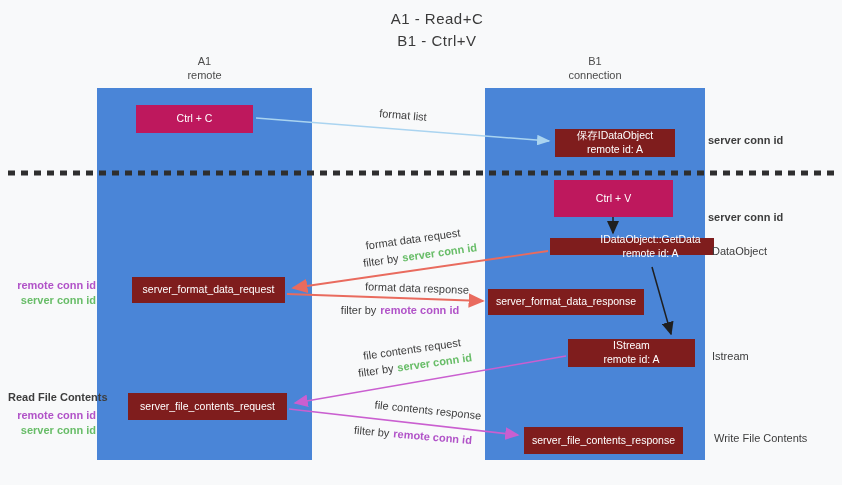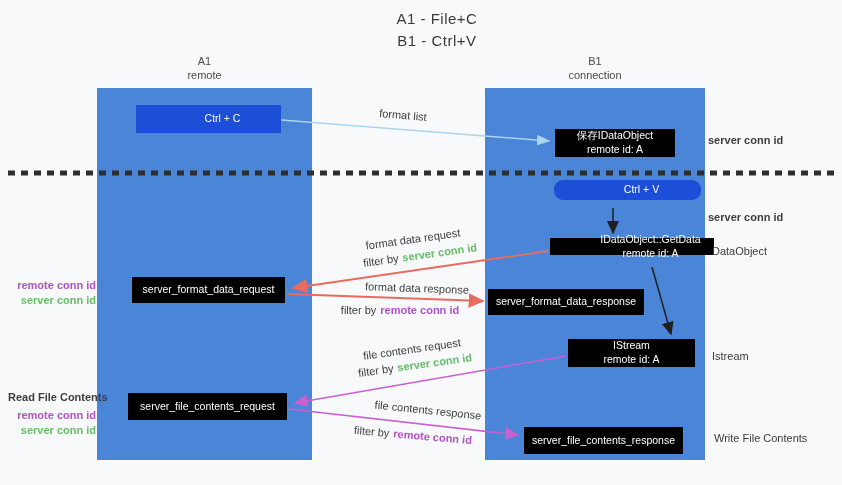--- a/index.html
+++ b/index.html
@@ -3,41 +3,41 @@
 <meta charset="utf-8">
 <style>
   html,body{margin:0;padding:0;}
   body{font-family:"Liberation Sans",sans-serif;background:#f8f9fa;}
   .canvas{position:relative;width:842px;height:485px;background:#f8f9fa;overflow:hidden;}
   .abs{position:absolute;}
   .title{left:327px;top:8px;width:220px;text-align:center;font-size:15px;line-height:1.45;color:#3a3a3a;letter-spacing:.5px;}
   .lane-header{top:55px;text-align:center;font-size:11px;line-height:1.25;color:#4b4b4b;}
   .lane{top:88px;height:372px;background:#4a85d7;}
   .node{display:flex;flex-direction:column;align-items:center;justify-content:center;color:#fff;font-size:10.5px;line-height:1.3;text-align:center;white-space:nowrap;}
-  .green-box{background:#1d4ed8;padding-left:28px;}
-  .orange-box{background:#000000;}
+  .green-box{background:#be185d;}
+  .orange-box{background:#7f1d1d;}
   .elabel{width:160px;text-align:center;font-size:11px;color:#3d3d3d;white-space:nowrap;}
   .sep{margin-left:4px;}
   .g{color:#68bd68;font-weight:700;}
   .p{color:#b153c8;font-weight:700;}
   .side{font-size:11px;color:#3d3d3d;white-space:nowrap;}
   .lgroup{width:84px;text-align:right;font-size:11px;line-height:1.35;font-weight:700;white-space:nowrap;}
   .r-8{transform:rotate(-8deg);}
   .r5{transform:rotate(5deg);}
   .r2{transform:rotate(2deg);}
   .r6{transform:rotate(6deg);}
   svg.overlay{position:absolute;left:0;top:0;pointer-events:none;}
 </style>
 </head>
 <body>
 
 <div class="canvas">
 
   <div class="abs title">
-    <div>A1 - File+C</div>
+    <div>A1 - Read+C</div>
     <div>B1 - Ctrl+V</div>
   </div>
 
   <div class="abs lane-header" style="left:97px;width:215px;">
     <div>A1</div>
     <div>remote</div>
   </div>
   <div class="abs lane-header" style="left:485px;width:220px;">
     <div>B1</div>
     <div>connection</div>
@@ -71,21 +71,21 @@
     <line x1="289" y1="409" x2="518" y2="435" stroke="#ca5fd0" stroke-width="1.6" marker-end="url(#m-mag)"></line>
   </svg>
 
   <div class="abs node green-box" style="left:136px;top:105px;width:117px;height:28px;">
     <div>Ctrl + C</div>
   </div>
   <div class="abs node orange-box" style="left:555px;top:129px;width:120px;height:28px;">
     <div>保存IDataObject</div>
     <div>remote id: A</div>
   </div>
-  <div class="abs node green-box" style="left:554px;top:180px;width:119px;height:20px;border-radius:9px;">
+  <div class="abs node green-box" style="left:554px;top:180px;width:119px;height:37px;">
     <div>Ctrl + V</div>
   </div>
   <div class="abs node orange-box" style="left:550px;top:238px;width:127px;height:17px;padding-left:37px;">
     <div>IDataObject::GetData</div>
     <div>remote id: A</div>
   </div>
   <div class="abs node orange-box" style="left:488px;top:289px;width:156px;height:26px;">
     <div>server_format_data_response</div>
   </div>
   <div class="abs node orange-box" style="left:132px;top:277px;width:153px;height:26px;">

